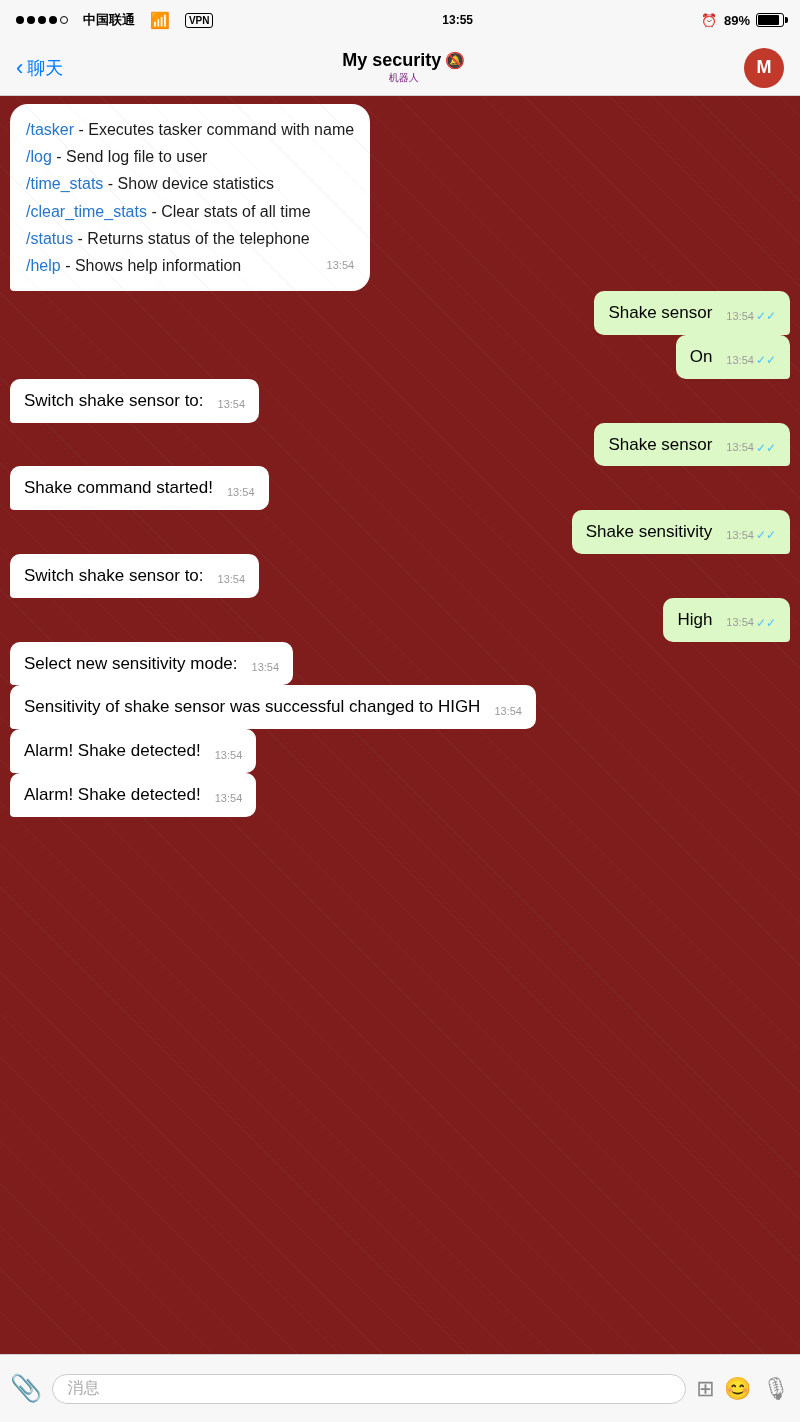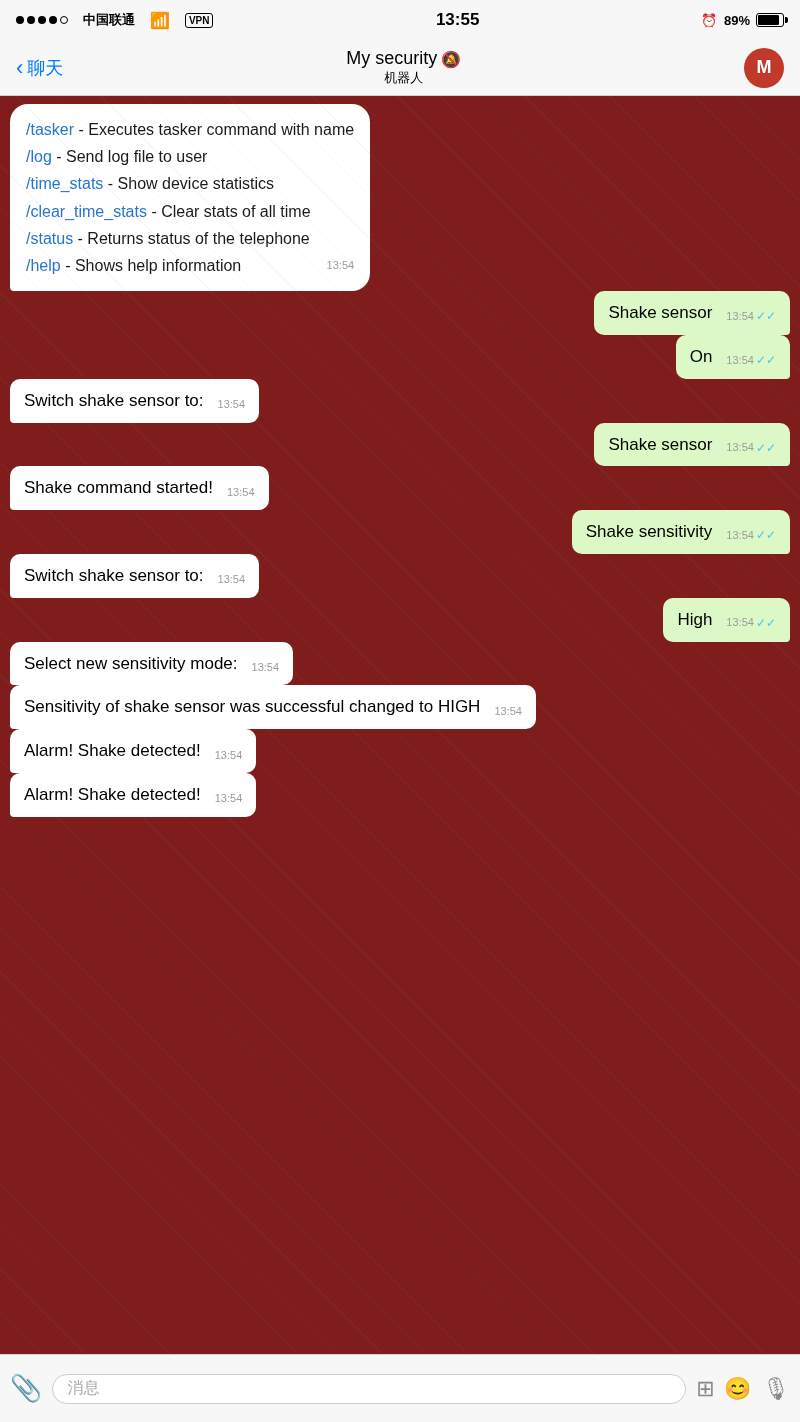--- a/index.html
+++ b/index.html
@@ -37,21 +37,21 @@
     .dot.empty { background: transparent; border: 1.5px solid #000; }
     .status-carrier { font-size: 13px; }
     .wifi-icon { font-size: 16px; }
     .vpn-badge {
       border: 1.5px solid #000;
       border-radius: 3px;
       font-size: 10px;
       padding: 1px 3px;
       font-weight: 700;
     }
-    .status-center { font-size: 17px; font-weight: 600; }
+    .status-center { font-size: 12px; font-weight: 600; }
     .status-right { display: flex; align-items: center; gap: 6px; font-size: 13px; }
     .battery-icon {
       width: 28px; height: 14px;
       border: 1.5px solid #000;
       border-radius: 3px;
       position: relative;
       display: flex; align-items: center;
     }
     .battery-icon::after {
       content: '';
@@ -86,27 +86,27 @@
       gap: 4px;
       cursor: pointer;
     }
     .nav-back-chevron { font-size: 22px; line-height: 1; }
     .nav-back-label { font-size: 18px; }
     .nav-title-block {
       text-align: center;
     }
     .nav-title {
       font-size: 18px;
-      font-weight: 400;
+      font-weight: 700;
       color: #000;
-      display: flex; align-items: flex-end; gap: 4px;
+      display: flex; align-items: center; gap: 4px;
       justify-content: center;
     }
     .mute-icon { font-size: 16px; color: #888; }
-    .nav-subtitle { font-size: 13px; color: #000000; }
+    .nav-subtitle { font-size: 10px; color: #701a75; }
     .nav-avatar {
       width: 40px; height: 40px; border-radius: 50%;
       background: #c0392b;
       color: #fff;
       display: flex; align-items: center; justify-content: center;
       font-size: 18px; font-weight: 700;
       cursor: pointer;
     }
 
     

